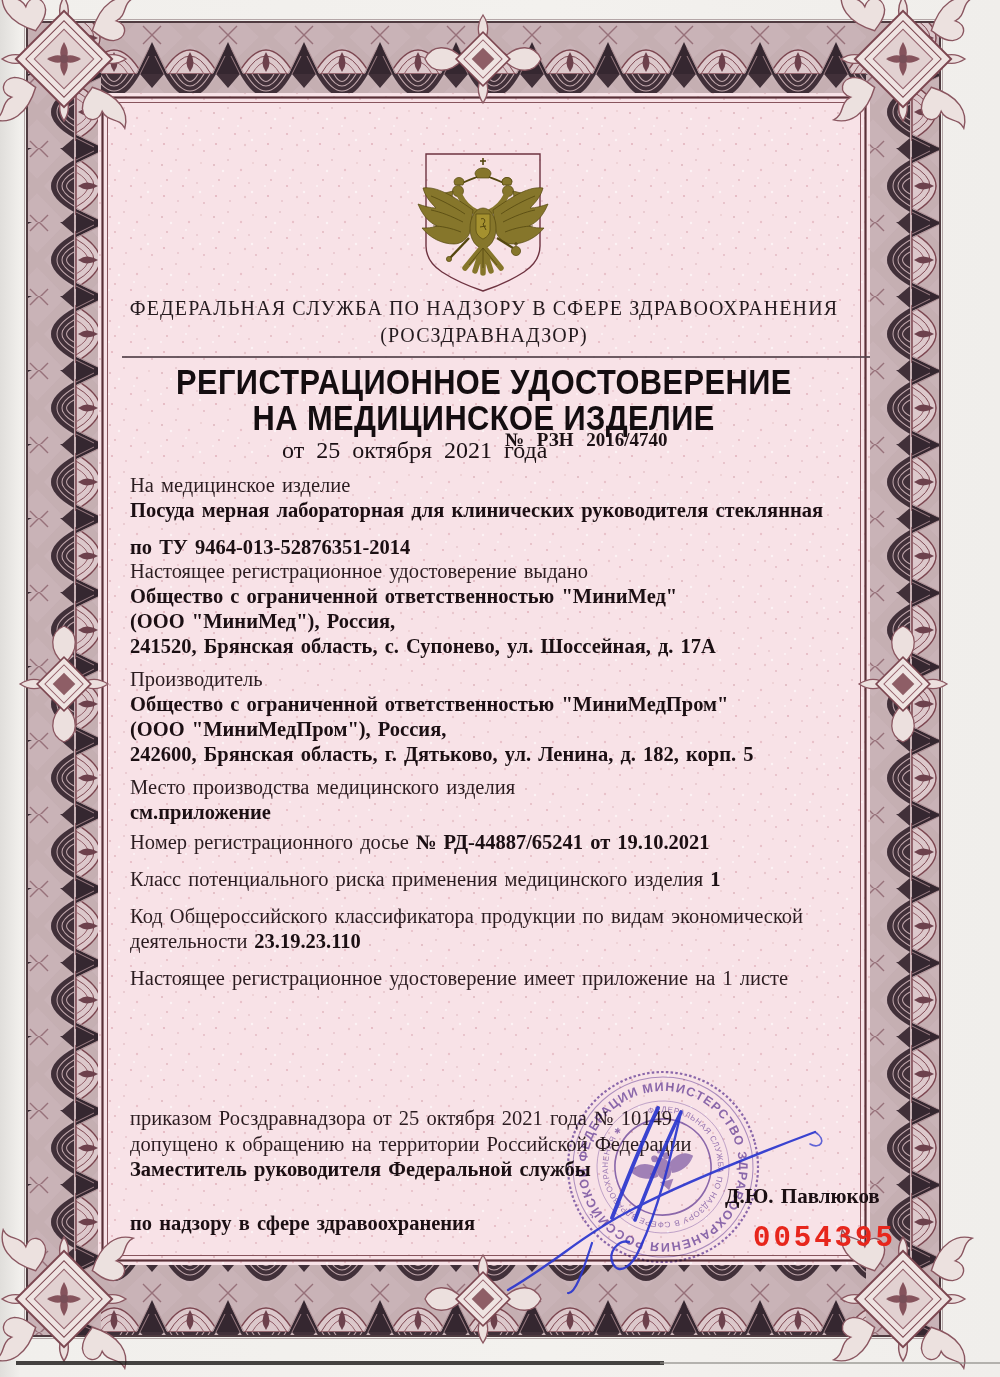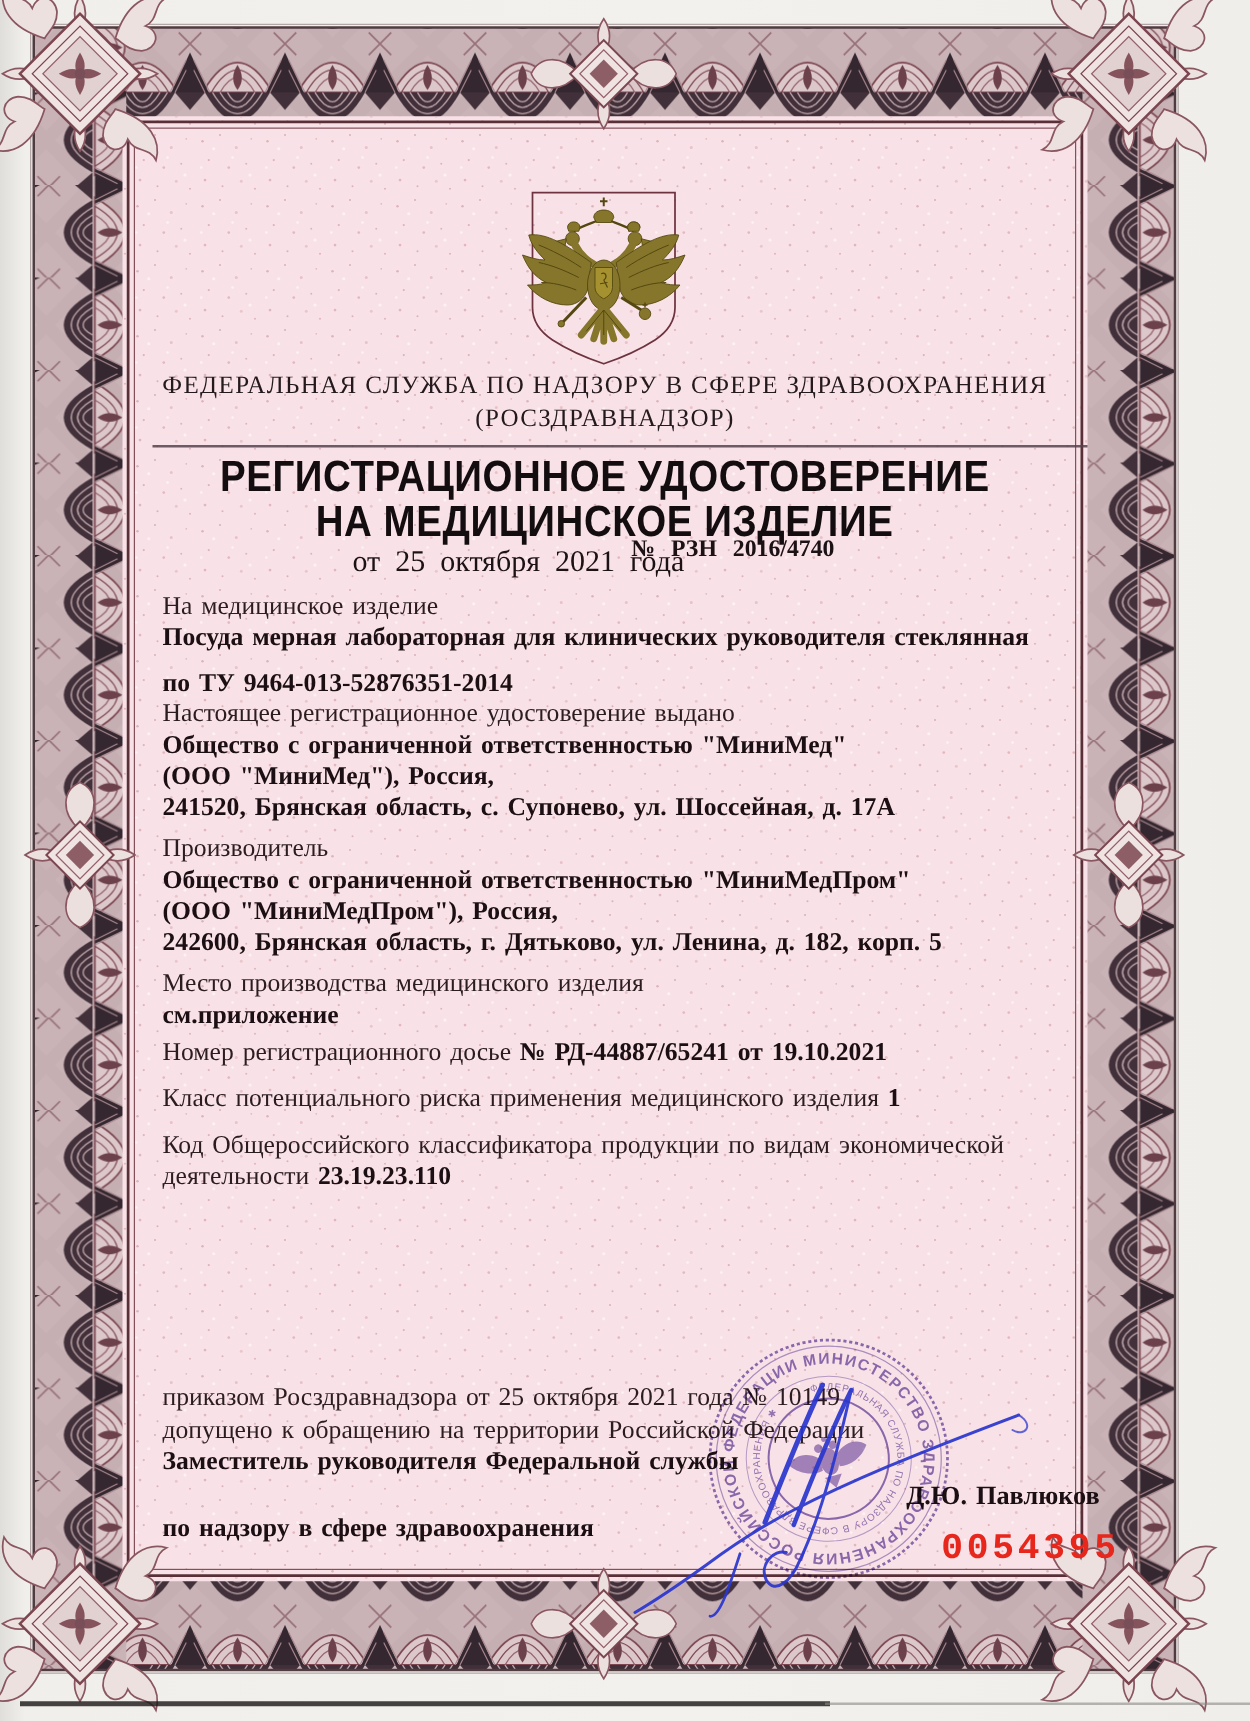--- a/index.html
+++ b/index.html
@@ -215,20 +215,21 @@
 
   <div class="t reg" style="left:130px;top:868px">
     <span>Класс потенциального риска применения медицинского изделия</span><span class="b vsp">1</span>
   </div>
 
   <div class="t reg" style="left:130px;top:905px">Код Общероссийского классификатора продукции по видам экономической</div>
   <div class="t reg" style="left:130px;top:930px">
     <span>деятельности</span><span class="b vsp">23.19.23.110</span>
   </div>
 
+  <div class="t reg" style="left:130px;top:967px">Настоящее регистрационное удостоверение имеет приложение на 1 листе</div>
 
   <div class="t reg" style="left:130px;top:1107px">приказом Росздравнадзора от 25 октября 2021 года № 10149</div>
   <div class="t reg b" style="left:130px;top:1158px">Заместитель руководителя Федеральной службы</div>
   <div class="t reg" style="left:130px;top:1133px">допущено к обращению на территории Российской Федерации</div>
   <div class="t reg b" style="left:130px;top:1212px">по надзору в сфере здравоохранения</div>
   <div class="t reg b" style="left:725px;top:1184px;font-size:21px">Д.Ю. Павлюков</div>
 
   <div class="stampwrap">
     <svg width="210" height="210" viewBox="0 0 210 210">
       <g transform="rotate(-15 105 105)" fill="none" stroke="#7a5bb0">

